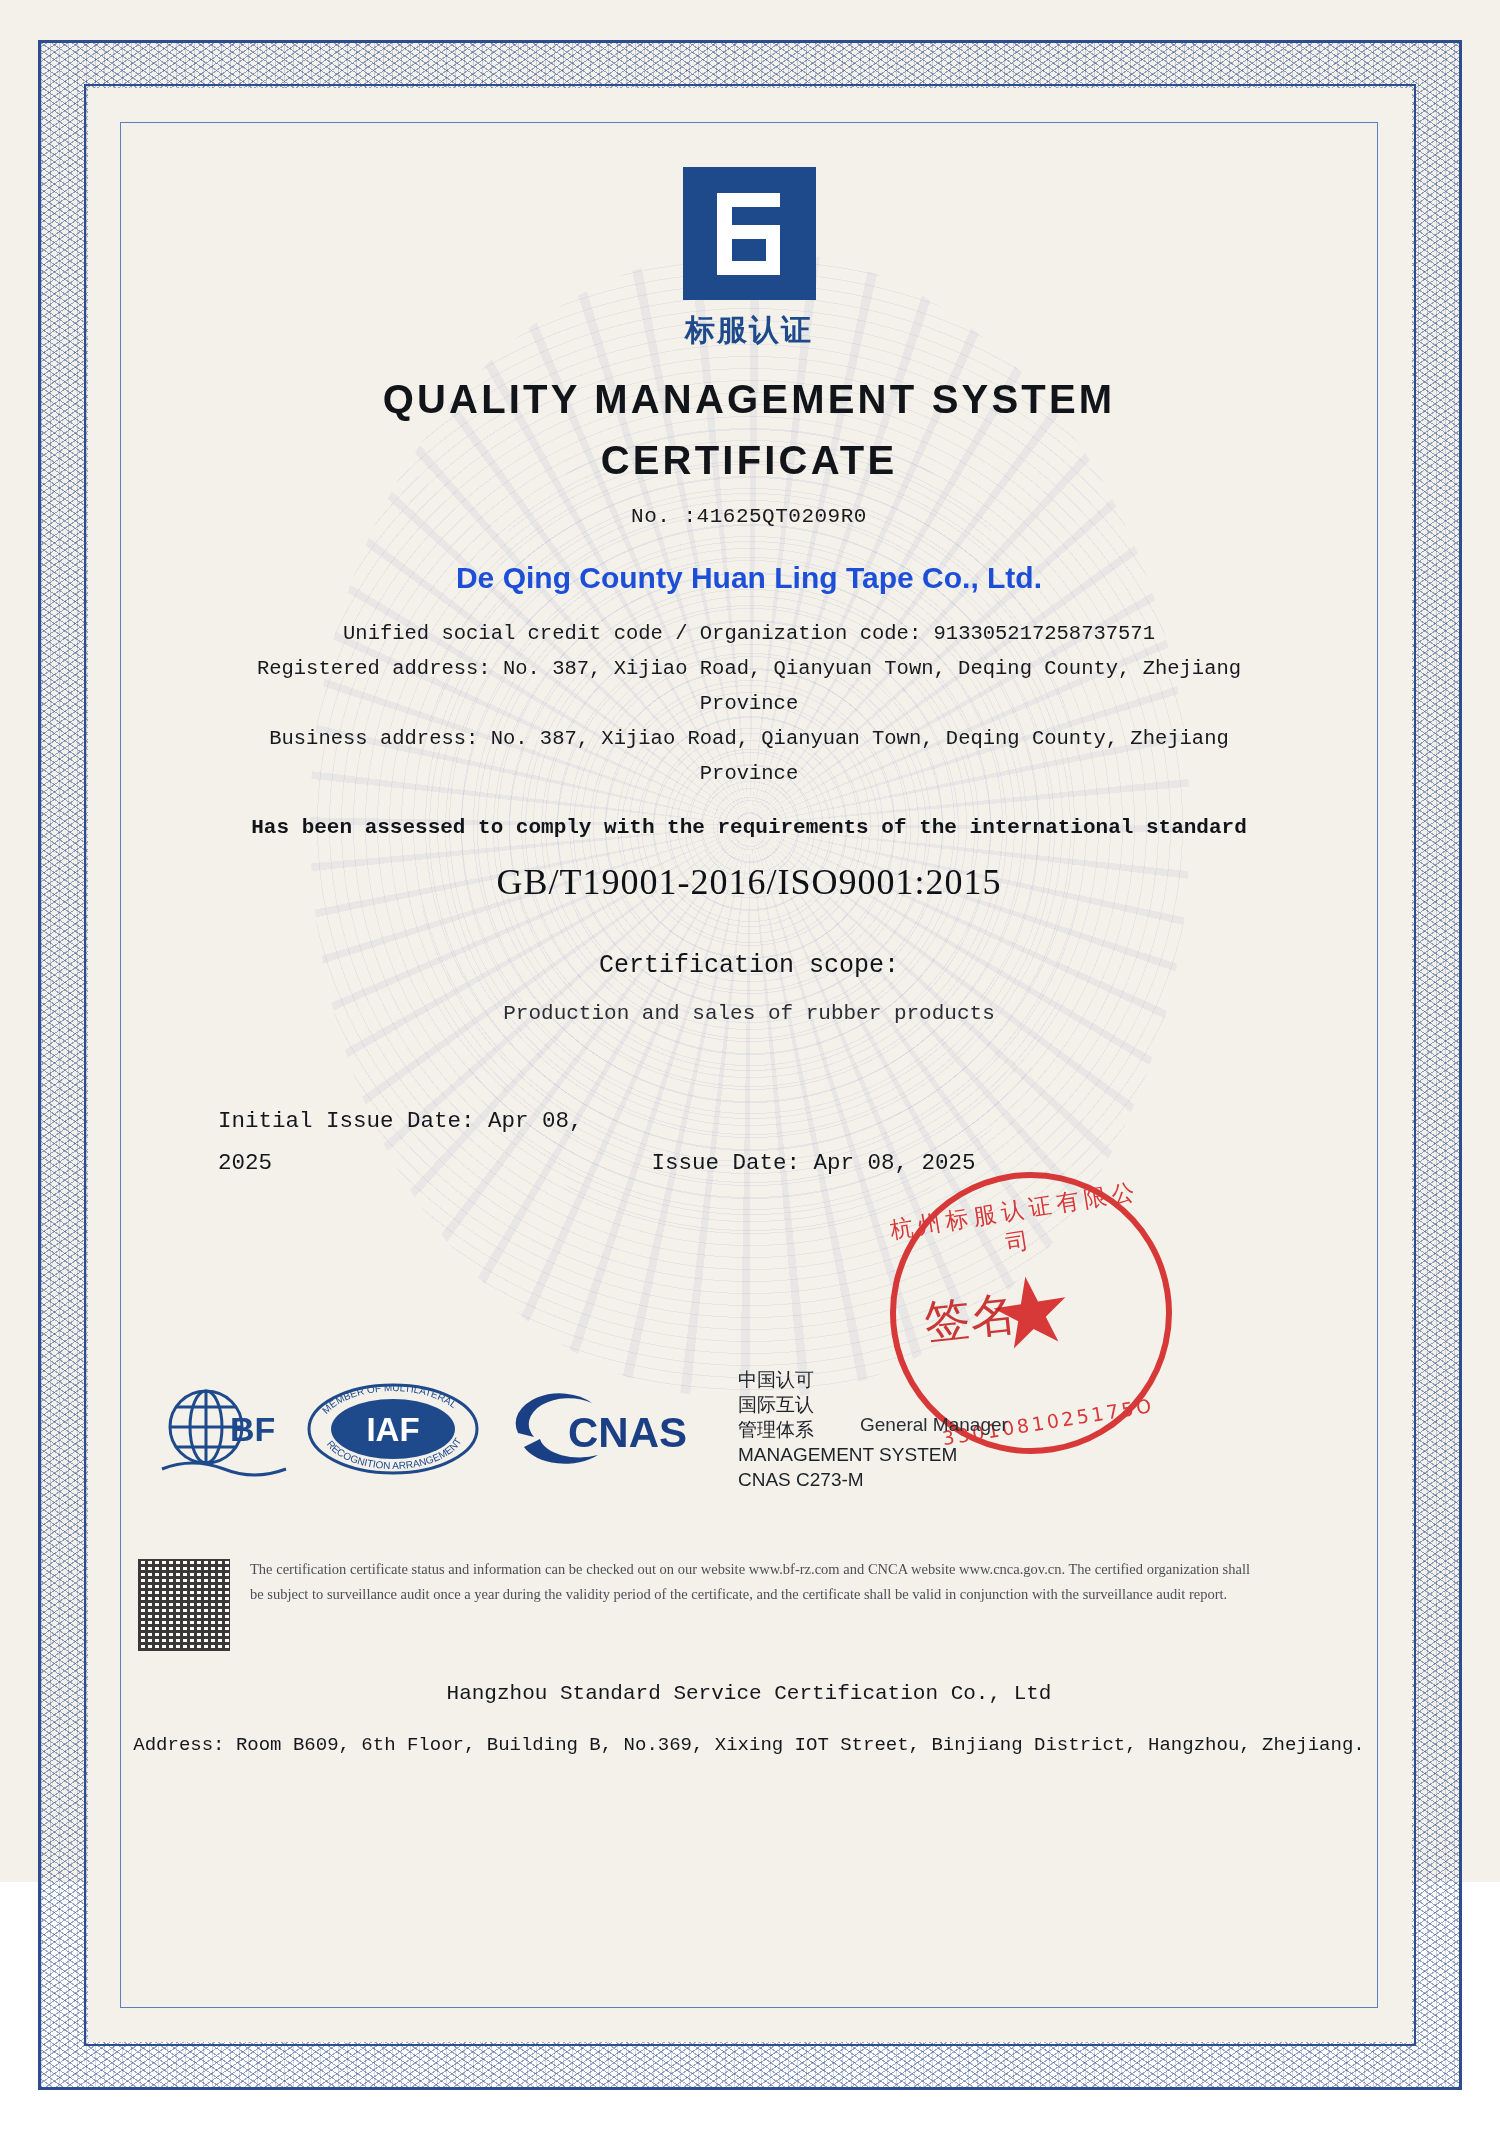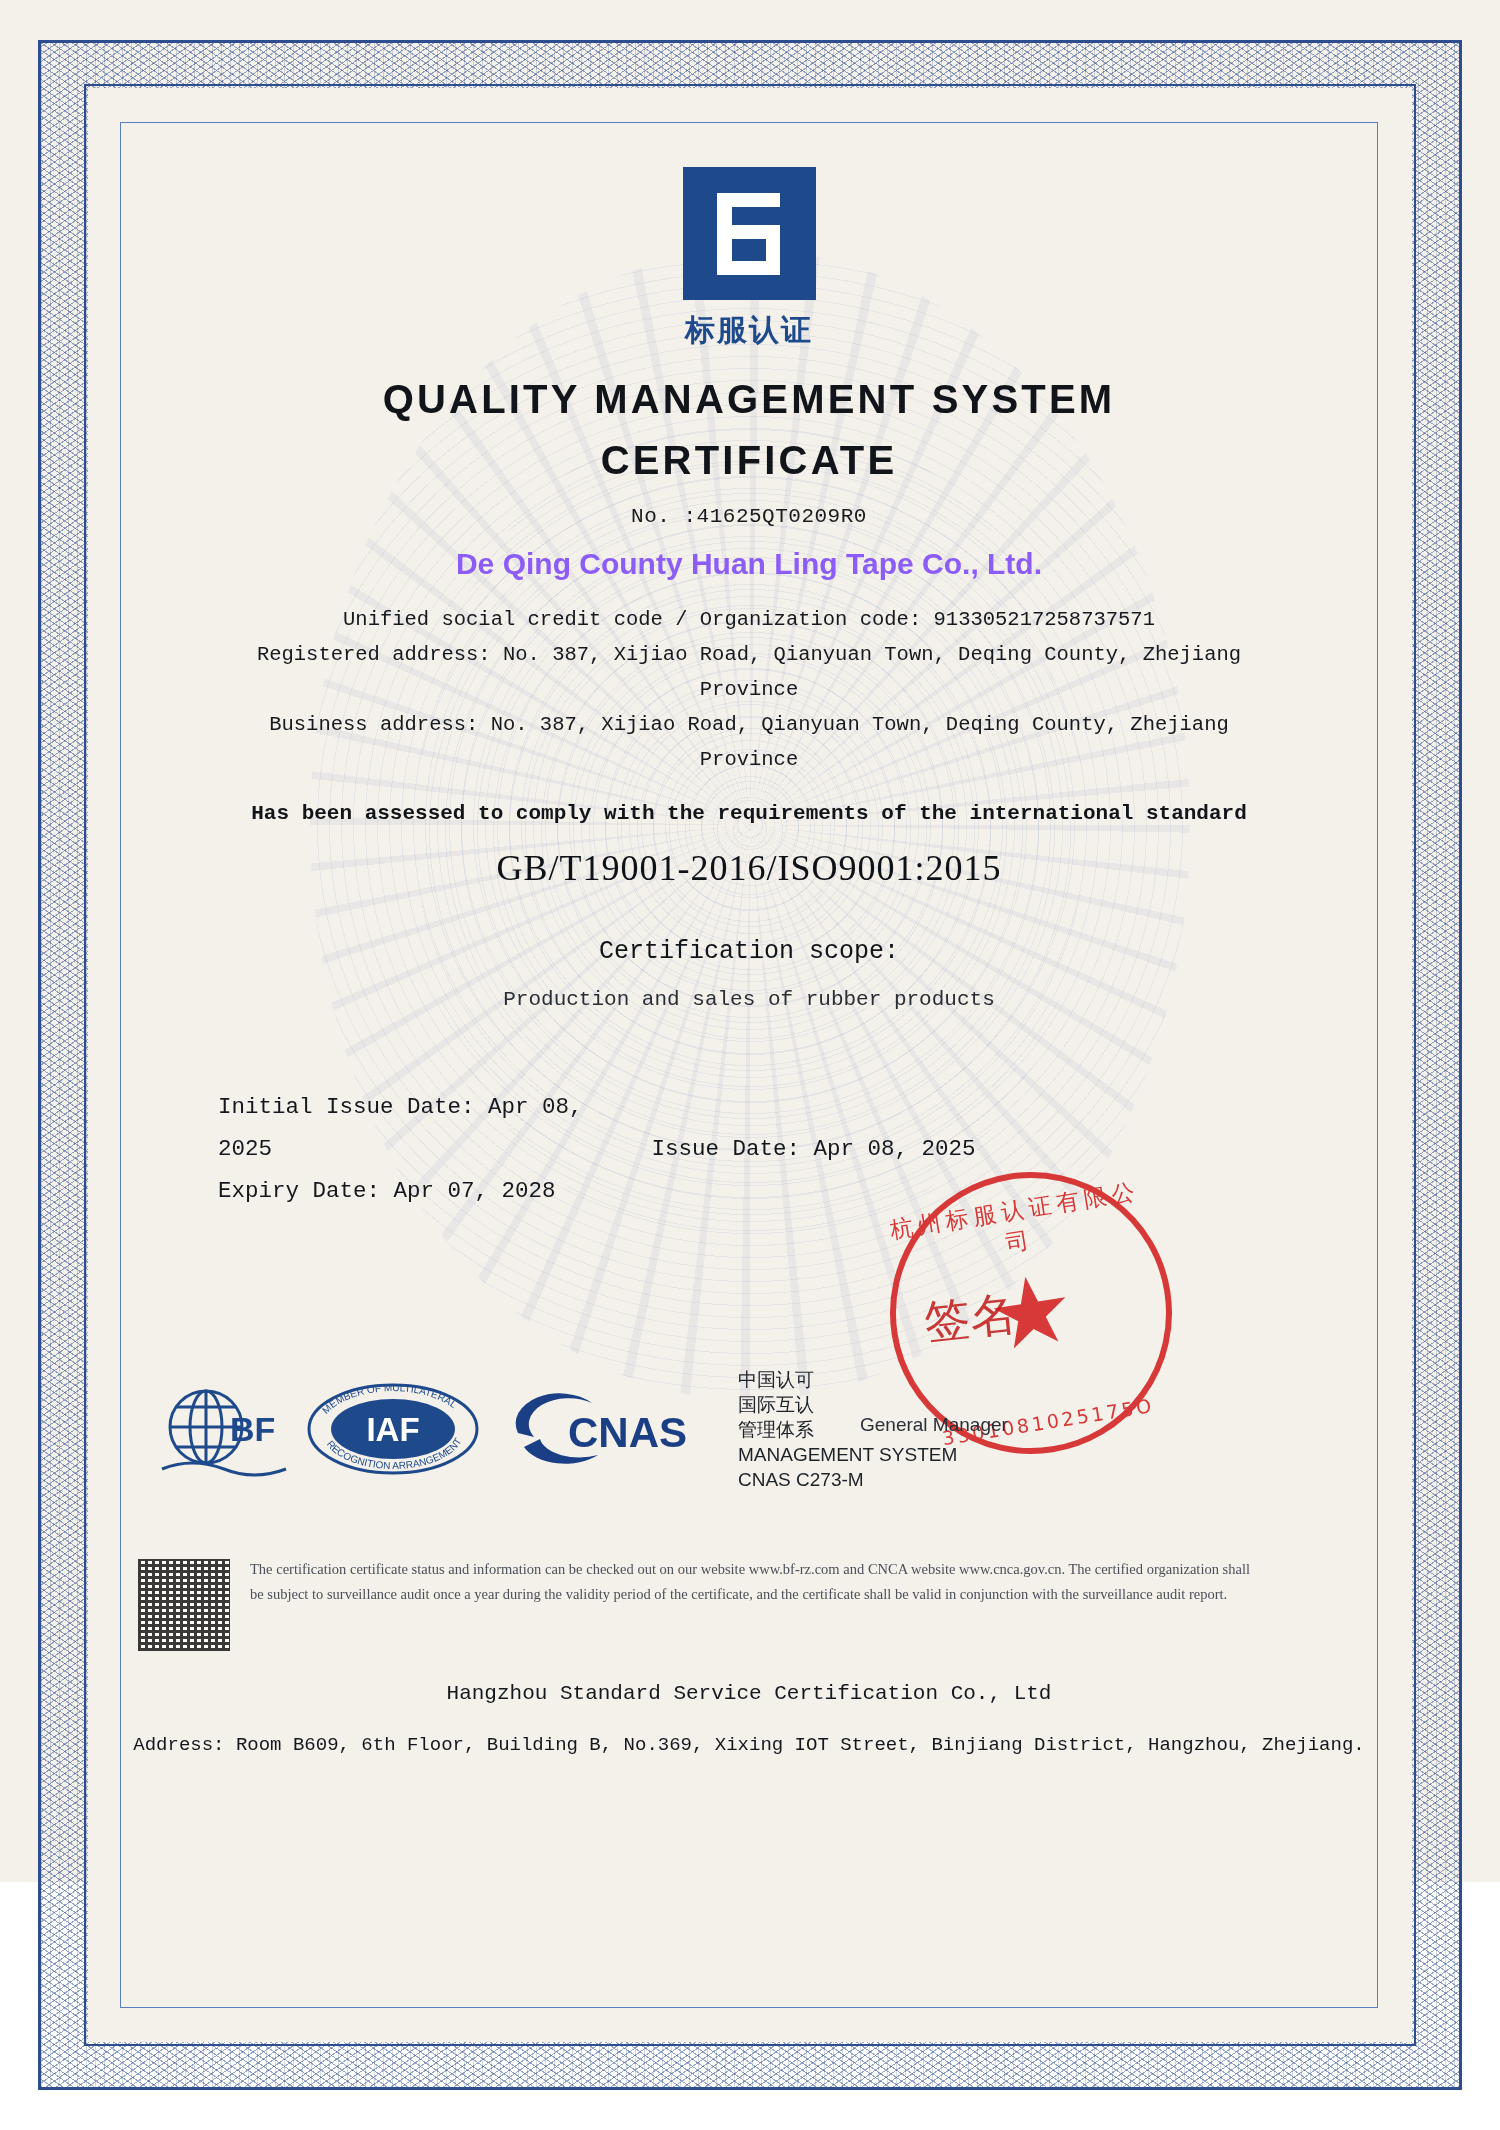--- a/index.html
+++ b/index.html
@@ -159,24 +159,24 @@
 
   .certify-line {
     text-align: center;
     margin-top: 35px;
     font-size: 24px;
     color: #14181d;
   }
 
   .org-name {
     text-align: center;
-    margin-top: 19px;
+    margin-top: 33px;
     font-size: 30px;
     font-weight: bold;
-    color: #8b5cf6;
+    color: #1d4ed8;
   }
 
   .mono-block {
     margin-top: 22px;
     text-align: center;
     font-family: "Liberation Mono", monospace;
     font-size: 20.5px;
     line-height: 33px;
     color: #16191d;
     padding: 0 22px;
@@ -403,21 +403,20 @@
     <div class="standard">GB/T19001-2016/ISO9001:2015</div>
 
     <div class="scope-title">Certification scope:</div>
     <div class="scope-text">Production and sales of rubber products</div>
 
     <div class="dates">
       <div>
         <span class="initial">Initial Issue Date: Apr 08, 2025</span>
         <span>Issue Date: Apr 08, 2025</span>
       </div>
-      <div>Expiry Date: Apr 07, 2028</div>
     </div>
 
     <div class="marks">
 
       <div class="mark-bf">
         <svg viewBox="0 0 135 105" width="135" height="105">
           <g fill="none" stroke="#1e4a8c" stroke-width="3">
             <circle cx="50" cy="50" r="36"></circle>
             <ellipse cx="50" cy="50" rx="16" ry="36"></ellipse>
             <line x1="14" y1="50" x2="86" y2="50"></line>

